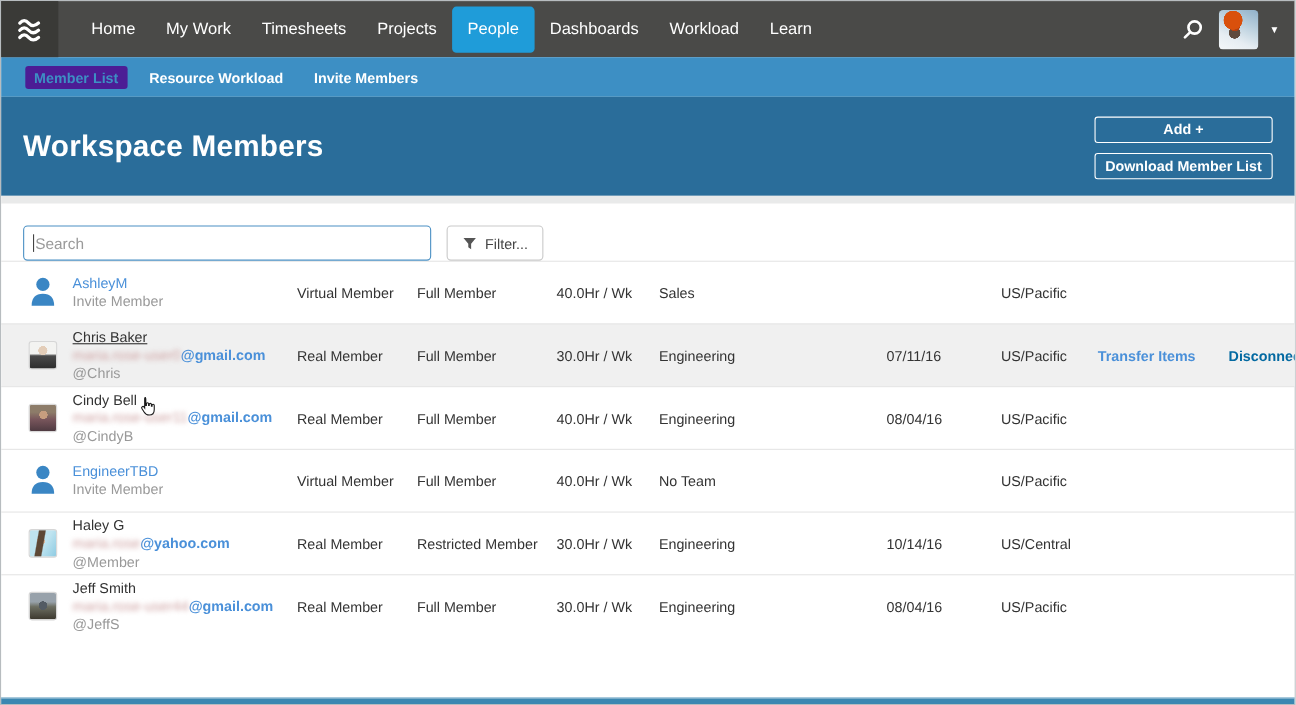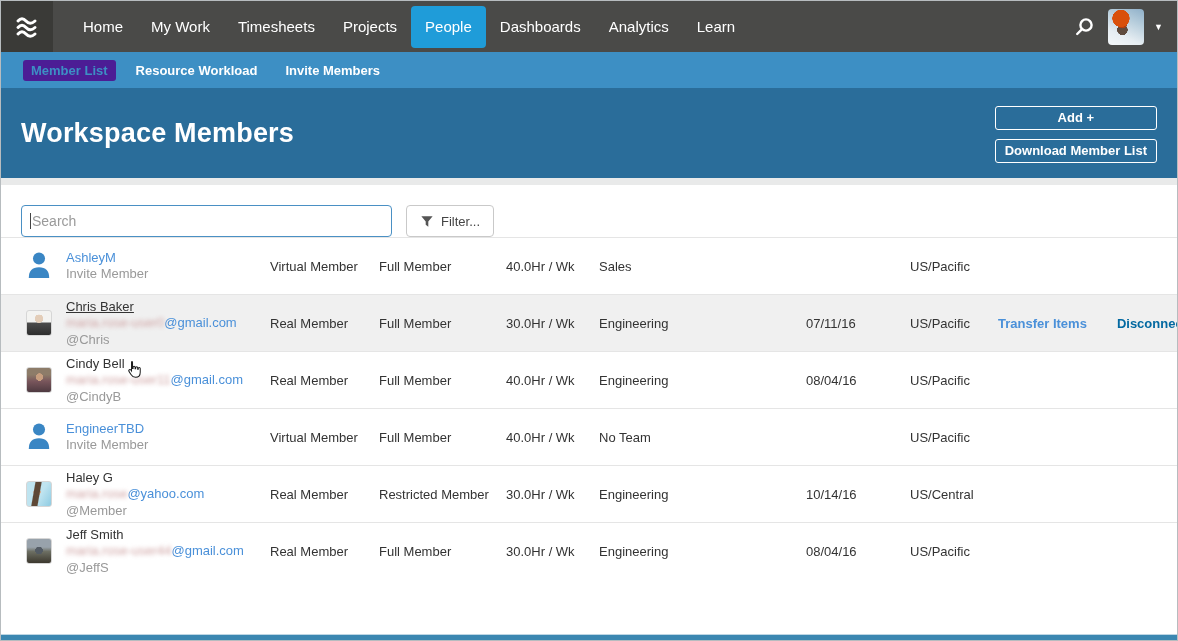--- a/index.html
+++ b/index.html
@@ -65,21 +65,21 @@
       linear-gradient(120deg, #bfe4f0 0 55%, #8ecbe2 100%); }
   .photo-jeff { background:
       radial-gradient(circle at 50% 48%, #535b64 0 22%, rgba(0,0,0,0) 23%),
       linear-gradient(180deg, #98a2ab 0 34%, #6d6f63 52%, #3c382e 100%); }
   .member-name { font-size:13px; color:#333; text-decoration:none; cursor:pointer; }
   .member-name.is-link { color:#4a90d9; }
   .member-name.underlined { text-decoration:underline; }
   .member-sub { font-size:13px; color:#999; line-height:17px; }
   .email-line { line-height:17px; white-space:nowrap; }
   .email-redacted { color:#cfa3a3; filter:blur(2.2px); font-size:13px; }
-  .email-domain { color:#4a90d9; font-size:13px; text-decoration:none; cursor:pointer; }
+  .email-domain { color:#4a90d9; font-size:13px; text-decoration:none; cursor:pointer;font-weight:bold; }
   .c-actions { display:flex; gap:18px; white-space:nowrap; }
   .action-link { font-size:13px; font-weight:bold; text-decoration:none; cursor:pointer;text-align:center; }
   .action-link.link { color:#4a90d9; }
   .action-link.danger { color:#0369a1;margin-left:12px; }
 
   .bottom-strip { position:absolute; left:0; right:0; bottom:0; height:6px; background:#3b87b1; border-top:1px solid #bdd6e4; }
 
   .cursor-overlay { position:absolute; left:122px; top:358px; width:22px; height:22px; pointer-events:none; z-index:10; }
 </style>
 </head>
@@ -95,21 +95,21 @@
         <path d="M5,20 q4,-4.5 8,0 t9,0"></path>
       </svg>
     </div>
     <div class="nav-items" id="nav-items">
         <a class="nav-item">Home</a>
         <a class="nav-item">My Work</a>
         <a class="nav-item">Timesheets</a>
         <a class="nav-item">Projects</a>
         <a class="nav-item active">People</a>
         <a class="nav-item">Dashboards</a>
-        <a class="nav-item">Analytics</a>
+        <a class="nav-item">Workload</a>
         <a class="nav-item">Learn</a>
       </div>
     <div class="topnav-right">
       <div class="search-btn">
         <svg width="22" height="22" viewBox="0 0 22 22" fill="none" stroke="#ffffff" stroke-width="2.4" stroke-linecap="round">
           <circle cx="13" cy="9" r="5.6"></circle>
           <line x1="8.8" y1="13.4" x2="4.2" y2="18"></line>
         </svg>
       </div>
       <div class="nav-avatar"></div>

